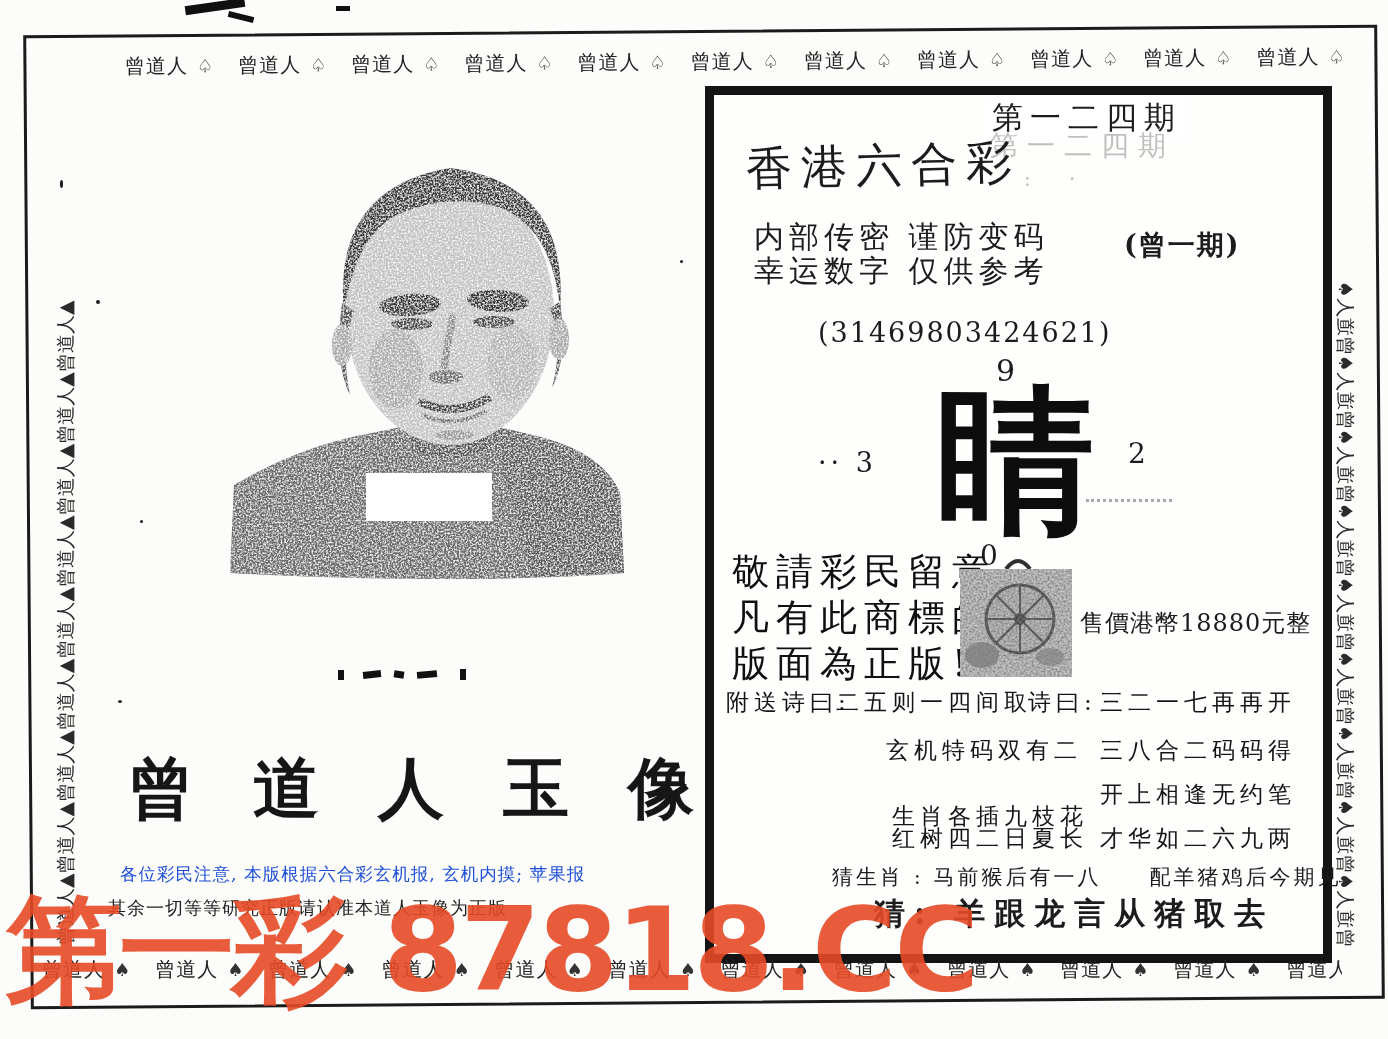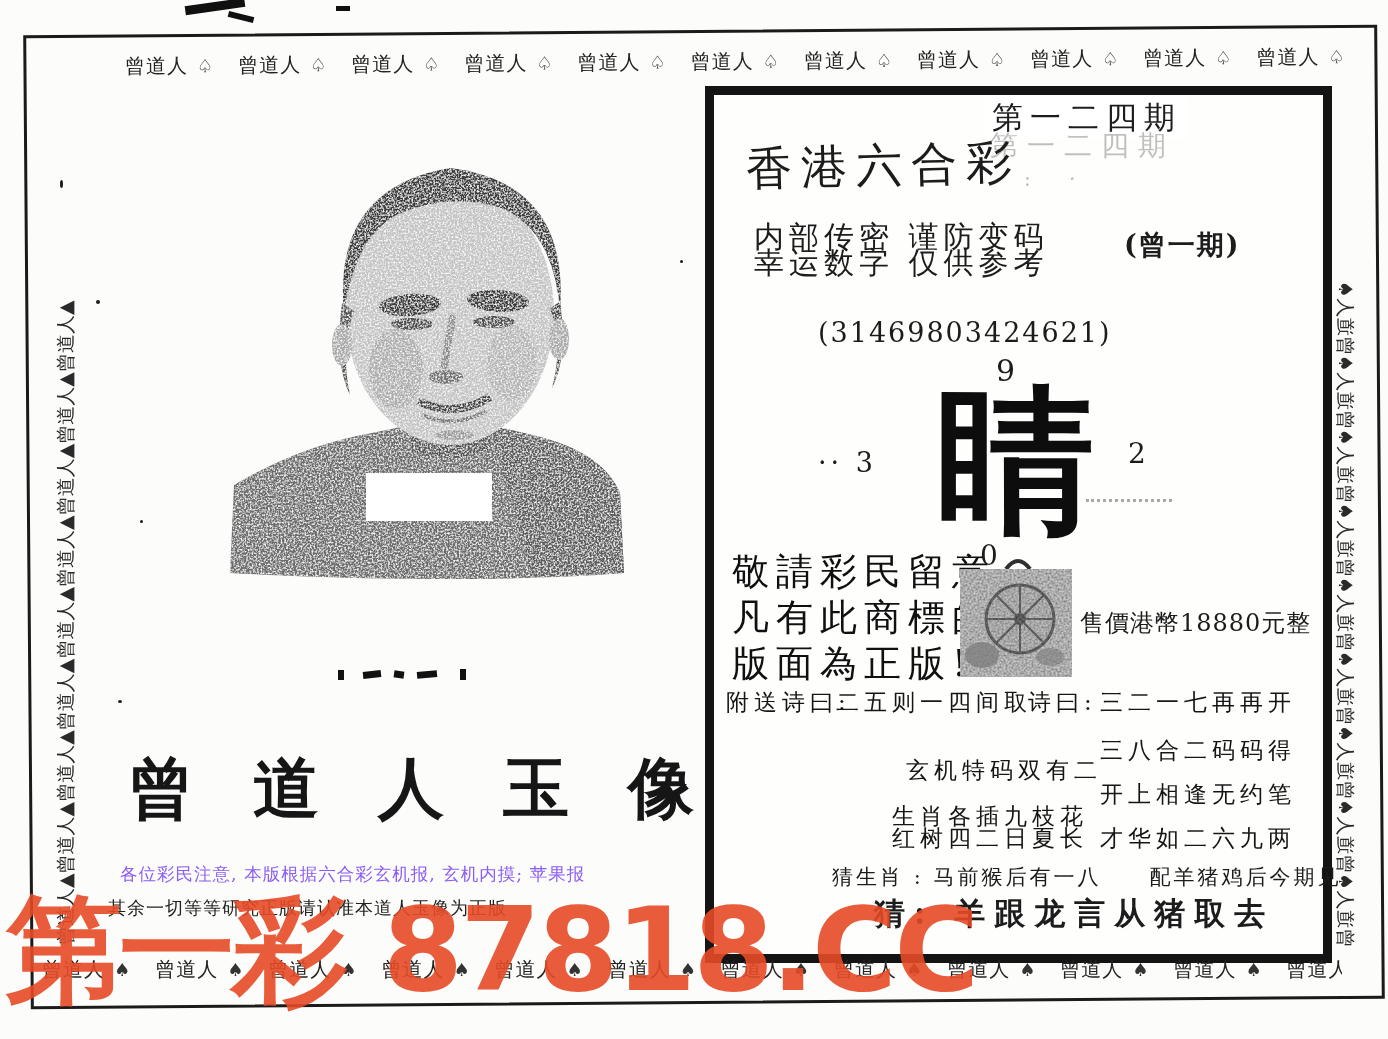--- a/index.html
+++ b/index.html
@@ -27,52 +27,52 @@
   .left-col{left:-365px;top:500px;width:860px;transform:rotate(-90deg);}
   .right-col{left:916px;top:502px;width:860px;transform:rotate(90deg) scaleX(-1);}
   
   .portrait{left:172px;top:133px;width:500px;height:560px;}
   .frag-marks{left:338px;top:664px;width:200px;height:16px;}
   .frag-marks span{display:inline-block;background:#111;vertical-align:middle;}
   .title-row{
     left:128px;top:752px;width:566px;display:flex;justify-content:space-between;
     font-size:66px;font-weight:700;line-height:1.1;color:#161616;
   }
-  .note1{left:120px;top:862px;font-size:17.5px;letter-spacing:1px;color:#8b5cf6;}
+  .note1{left:120px;top:862px;font-size:17.5px;letter-spacing:1px;color:#1d4ed8;}
   .note2{left:108px;top:896px;font-size:18px;letter-spacing:1px;color:#222;}
   
   .panel{
     left:705px;top:86px;width:627px;height:877px;
     border:9px solid #141414;box-sizing:border-box;background:rgba(255,255,255,0.55);padding-left:9px;
   }
   .panel .abs{position:absolute;}
   .issue{left:272px;top:2px;font-size:31px;letter-spacing:7px;background:#fff;padding:0 6px;white-space:nowrap;}
   .issue-ghost{left:276px;top:32px;font-size:28px;letter-spacing:9px;opacity:.28;filter:blur(.6px);white-space:nowrap;}
   .brand{left:32px;top:40px;font-size:46px;letter-spacing:9px;transform:rotate(-1.6deg);white-space:nowrap;}
   .brand-smudge{left:310px;top:72px;width:150px;height:26px;color:#b9b9b9;font-size:20px;letter-spacing:16px;}
   .slogan1{left:40px;top:122px;font-size:30px;letter-spacing:5px;white-space:nowrap;}
-  .slogan2{left:40px;top:148px;font-size:30px;letter-spacing:5px;white-space:nowrap;text-align:center;}
+  .slogan2{left:40px;top:156px;font-size:30px;letter-spacing:5px;white-space:nowrap;text-align:center;}
   .issue-tag{left:410px;top:132px;font-size:27px;font-weight:700;letter-spacing:2px;white-space:nowrap;}
   .code-number{left:104px;top:222px;font-size:27px;letter-spacing:2px;white-space:nowrap;}
   .digit-top{left:282px;top:258px;font-size:30px;}
   .digit-left{left:104px;top:352px;font-size:27px;letter-spacing:4px;white-space:nowrap;}
   .big-char{left:222px;top:283px;font-size:158px;line-height:1.05;font-weight:700;color:#0d0d0d;}
   .digit-right{left:414px;top:342px;font-size:28px;}
   .dash-art{left:372px;top:404px;width:86px;border-top:3px dotted #a8a8a8;}
   .digit-bottom{left:266px;top:444px;font-size:28px;}
   .notice{font-size:37px;letter-spacing:7px;white-space:nowrap;color:#101010;}
   .notice1{left:18px;top:452px;}
   .notice2{left:18px;top:498px;}
   .notice3{left:18px;top:544px;}
   .stamp{left:240px;top:462px;width:128px;height:124px;}
   .price{left:366px;top:512px;font-size:24px;letter-spacing:1px;white-space:nowrap;}
   .poem{font-size:23px;letter-spacing:5px;white-space:nowrap;color:#151515;}
   .pl-label{left:12px;top:592px;}
   .pl-1{left:122px;top:592px;}
-  .pl-2{left:192px;top:640px;margin-top:20px;}
+  .pl-2{left:172px;top:640px;}
   .pl-3{left:178px;top:684px;margin-top:22px;}
   .pl-4{left:178px;top:728px;}
   .pr-label{left:314px;top:592px;}
   .pr-1{left:386px;top:592px;}
   .pr-2{left:386px;top:640px;}
   .pr-3{left:386px;top:684px;}
   .pr-4{left:386px;top:728px;}
   .zodiac{left:118px;top:768px;font-size:21px;letter-spacing:3px;white-space:nowrap;}
   .guess{left:160px;top:798px;font-size:31px;letter-spacing:9px;font-weight:600;white-space:nowrap;}
   

